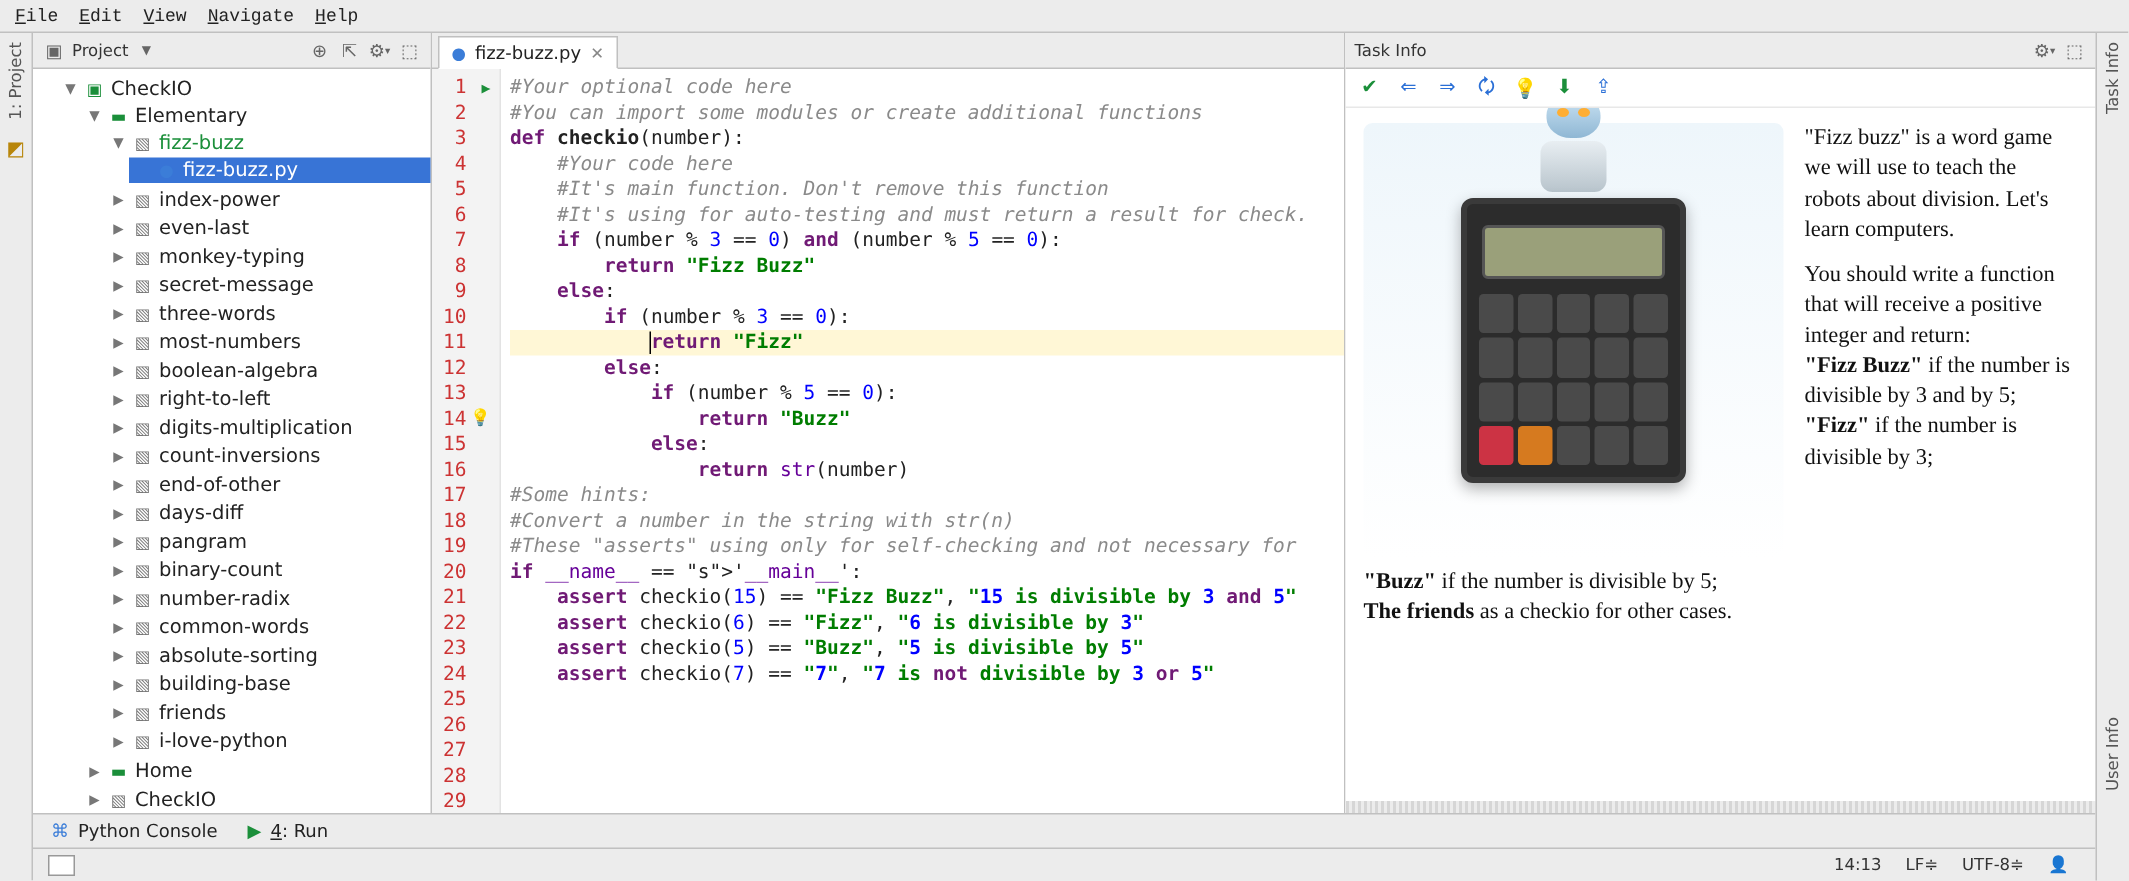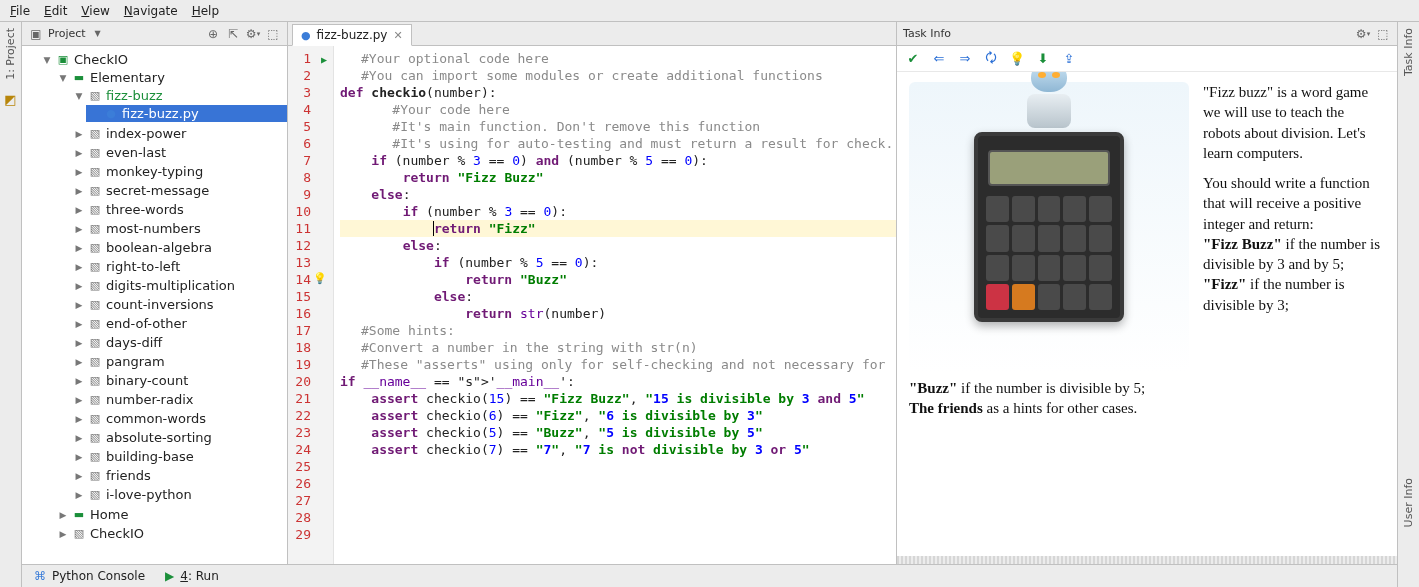--- a/index.html
+++ b/index.html
@@ -1,19 +1,19 @@
 <!DOCTYPE html>
 <html><head>
 <meta charset="utf-8">
 <style>
   * { box-sizing: border-box; margin: 0; padding: 0; }
   html, body { height: 100%; font-family: "DejaVu Sans", "Segoe UI", sans-serif; font-size: 12px; background: #ececec; color: #222; }
   body { display: flex; flex-direction: column; overflow: hidden; }
   
-  .menubar { display: flex; align-items: center; gap: 14px; padding: 2px 10px; background: #ececec; border-bottom: 1px solid #c0c0c0; height: 22px;}
+  .menubar { display: flex; align-items: center; gap: 14px; padding: 2px 10px; background: #ececec; border-bottom: 1px solid #c0c0c0; height: 22px; font-family: Liberation Mono, monospace;}
   .menubar span { cursor: default; }
   .menubar span u { text-decoration: underline; }
   
   .mainrow { flex: 1; display: flex; min-height: 0; }
   .leftstrip, .rightstrip { width: 22px; background: #ececec; border-left: 1px solid #c0c0c0; border-right: 1px solid #c0c0c0; display: flex; flex-direction: column; align-items: center; padding-top: 6px; gap: 12px;}
   .leftstrip { border-left: none; }
   .rightstrip { border-right: none; }
   .vlabel { writing-mode: vertical-rl; transform: rotate(180deg); font-size: 11px; color: #555; cursor: default;}
   .center { flex: 1; display: flex; flex-direction: column; min-width: 0; }
   .content3 { flex: 1; display: flex; min-height: 0; }
@@ -43,21 +43,21 @@
   .tab { background: #fff; border: 1px solid #c0c0c0; border-bottom: 1px solid #fff; height: 22px; display:flex; align-items:center; gap:6px; padding: 0 8px; margin-left:4px; font-size: 12px; position:relative; top:1px;}
   .tab .close { color:#888; cursor:pointer; font-size:11px;}
   .tab .fic { color:#3b7dd8; font-size:11px;}
   .editorbody { flex:1; display:flex; min-height:0; overflow:hidden; }
   .gutter { width: 46px; background: #f3f3f3; border-right: 1px solid #e3e3e3; text-align: right; padding: 4px 4px 4px 0; font-family: "DejaVu Sans Mono", monospace; font-size: 13px; line-height: 17px; color:#999; position:relative;}
   .gutter .ln { padding-right: 18px; position:relative;}
   .gutter .ln.gr { color:#c33; font-weight:500;}
   .gutter .runic { position:absolute; right:2px; top:1px; color:#1b8f3a; font-size:10px;}
   .gutter .bulb { position:absolute; right:2px; top:-1px; font-size:11px;}
   .code { flex:1; overflow:hidden; padding: 4px 0 4px 6px; font-family: "DejaVu Sans Mono", monospace; font-size: 13px; line-height: 17px; white-space: pre; }
-  .code .c { color:#8a8a8a;  margin-left: 21px;}
+  .code .c { color:#8a8a8a; font-style: italic;}
   .code .k { color:#701a75; font-weight:bold;}
   .code .s { color:#007d00; font-weight:bold;}
   .code .n { color:#0000ff;}
   .code .b { color:#660099;}
   .code .fn { font-weight: bold; }
   .code .hl { background: #fff7d6; display:inline-block; width:100%;}
   .code .caret { border-left: 1px solid #000; margin-left:-1px;}
   
   .taskpanel { width: 500px; display:flex; flex-direction:column; background:#fff;}
   .taskpanel .panelhdr { }
@@ -417,39 +417,47 @@
             </div>
           </div>
           <p>"Fizz buzz" is a word game we will use to teach the robots about division. Let's learn computers.</p>
           <p><span>You should write a function that will receive a positive integer and return:</span><br>
              <strong>"Fizz Buzz"</strong><span> if the number is divisible by 3 and by 5;</span><br>
              <strong>"Fizz"</strong><span> if the number is divisible by 3;</span>
           </p>
           <div style="clear:both;"></div>
           <p>
              <strong>"Buzz"</strong><span> if the number is divisible by 5;</span><br>
-             <strong>The friends</strong><span> as a hints for other cases.</span>
+             <strong>The friends</strong><span> as a checkio for other cases.</span>
           </p>
         </div>
         <div class="taskscroll"></div>
       </div>
 
     </div>
 
     <div class="bottombar">
       <div class="item">
         <span class="py">⌘</span>
         <span>Python Console</span>
       </div>
       <div class="item">
         <span class="run">▶</span>
         <span><u>4</u>: Run</span>
       </div>
     </div>
 
+    <div class="statusbar">
+      <div class="left"></div>
+      <div class="spacer"></div>
+      <div class="seg">14:13</div>
+      <div class="seg"><span>LF</span>≑</div>
+      <div class="seg"><span>UTF-8</span>≑</div>
+      <div class="seg">👤</div>
+    </div>
   </div>
 
   <div class="rightstrip">
     <span class="vlabel">Task Info</span>
     <span style="flex:1;"></span>
     <span class="vlabel" style="margin-bottom:60px;">User Info</span>
   </div>
 </div>
 
 </body></html>

